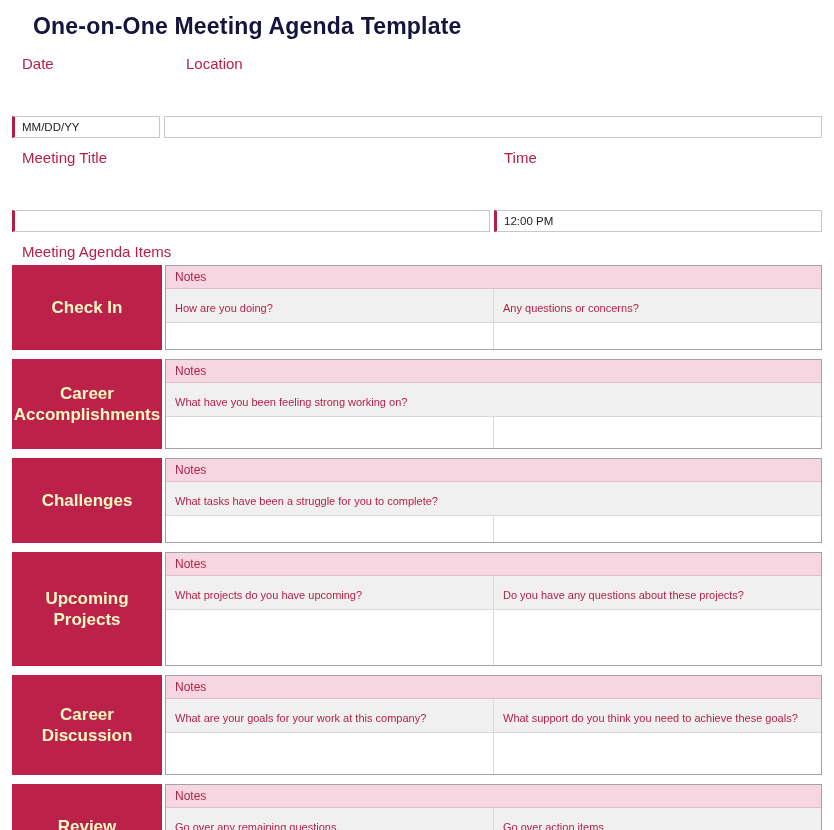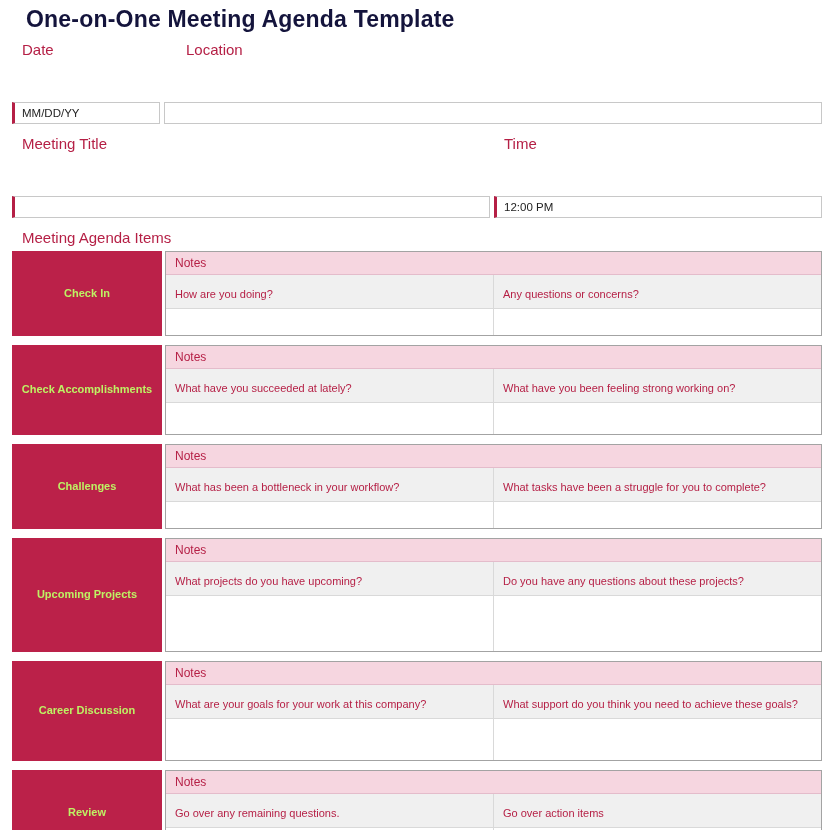--- a/index.html
+++ b/index.html
@@ -20,21 +20,21 @@
     height: 830px;
     box-sizing: border-box;
     padding: 0 12px;
   }
   .doc-title {
     font-size: 23px;
     font-weight: bold;
     color: #14143c;
     letter-spacing: 0.2px;
     padding: 6px 0 8px 14px;
-    margin: 0;
+    margin: 7px;
   }
 
   
   .meta-labels {
     display: flex;
     margin: 0 0 2px 0;
   }
   .meta-label {
     font-size: 15px;
     color: #b51f45;
@@ -78,22 +78,22 @@
 
   
   .agenda-block {
     display: flex;
     margin-bottom: 9px;
   }
   .agenda-name {
     width: 150px;
     flex: 0 0 150px;
     background: #bb2149;
-    color: #bef264;
-    font-size: 11px;
+    color: #fef9c3;
+    font-size: 17px;
     font-weight: bold;
     display: flex;
     align-items: center;
     justify-content: center;
     text-align: center;
     padding: 0 6px;
     box-sizing: border-box;
     line-height: 1.25;
   }
   .agenda-right {
@@ -173,39 +173,37 @@
             <div class="q-cell">How are you doing?</div>
             <div class="q-cell">Any questions or concerns?</div>
           </div>
           <div class="a-row">
             <div class="a-cell"></div>
             <div class="a-cell"></div>
           </div>
         </div>
       </div>
       <div class="agenda-block" style="height: 90px;">
-        <div class="agenda-name">Check Accomplishments</div>
-        <div class="agenda-right">
-          <div class="notes-bar">Notes</div>
-          <div class="q-row">
-            <div class="q-cell">What have you succeeded at lately?</div>
+        <div class="agenda-name">Career Accomplishments</div>
+        <div class="agenda-right">
+          <div class="notes-bar">Notes</div>
+          <div class="q-row">
             <div class="q-cell">What have you been feeling strong working on?</div>
           </div>
           <div class="a-row">
             <div class="a-cell"></div>
             <div class="a-cell"></div>
           </div>
         </div>
       </div>
       <div class="agenda-block" style="height: 85px;">
         <div class="agenda-name">Challenges</div>
         <div class="agenda-right">
           <div class="notes-bar">Notes</div>
           <div class="q-row">
-            <div class="q-cell">What has been a bottleneck in your workflow?</div>
             <div class="q-cell">What tasks have been a struggle for you to complete?</div>
           </div>
           <div class="a-row">
             <div class="a-cell"></div>
             <div class="a-cell"></div>
           </div>
         </div>
       </div>
       <div class="agenda-block" style="height: 114px;">
         <div class="agenda-name">Upcoming Projects</div>

